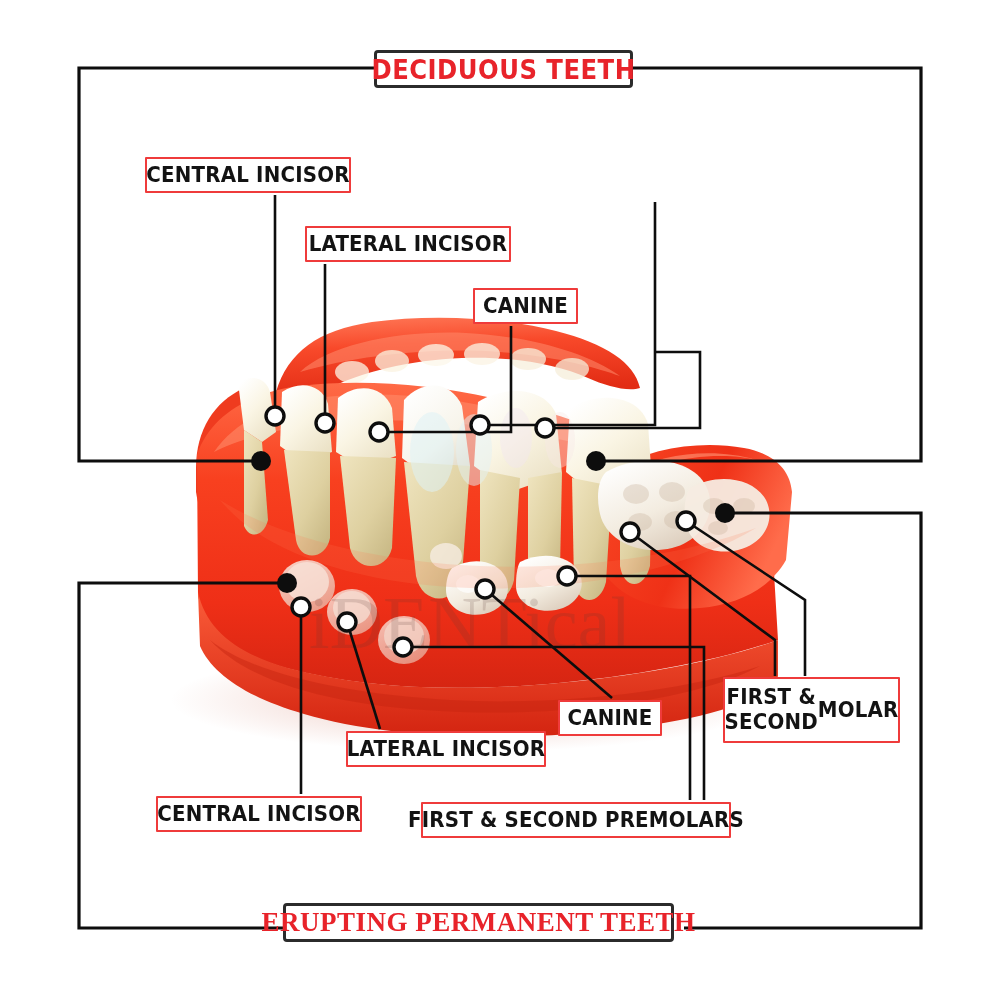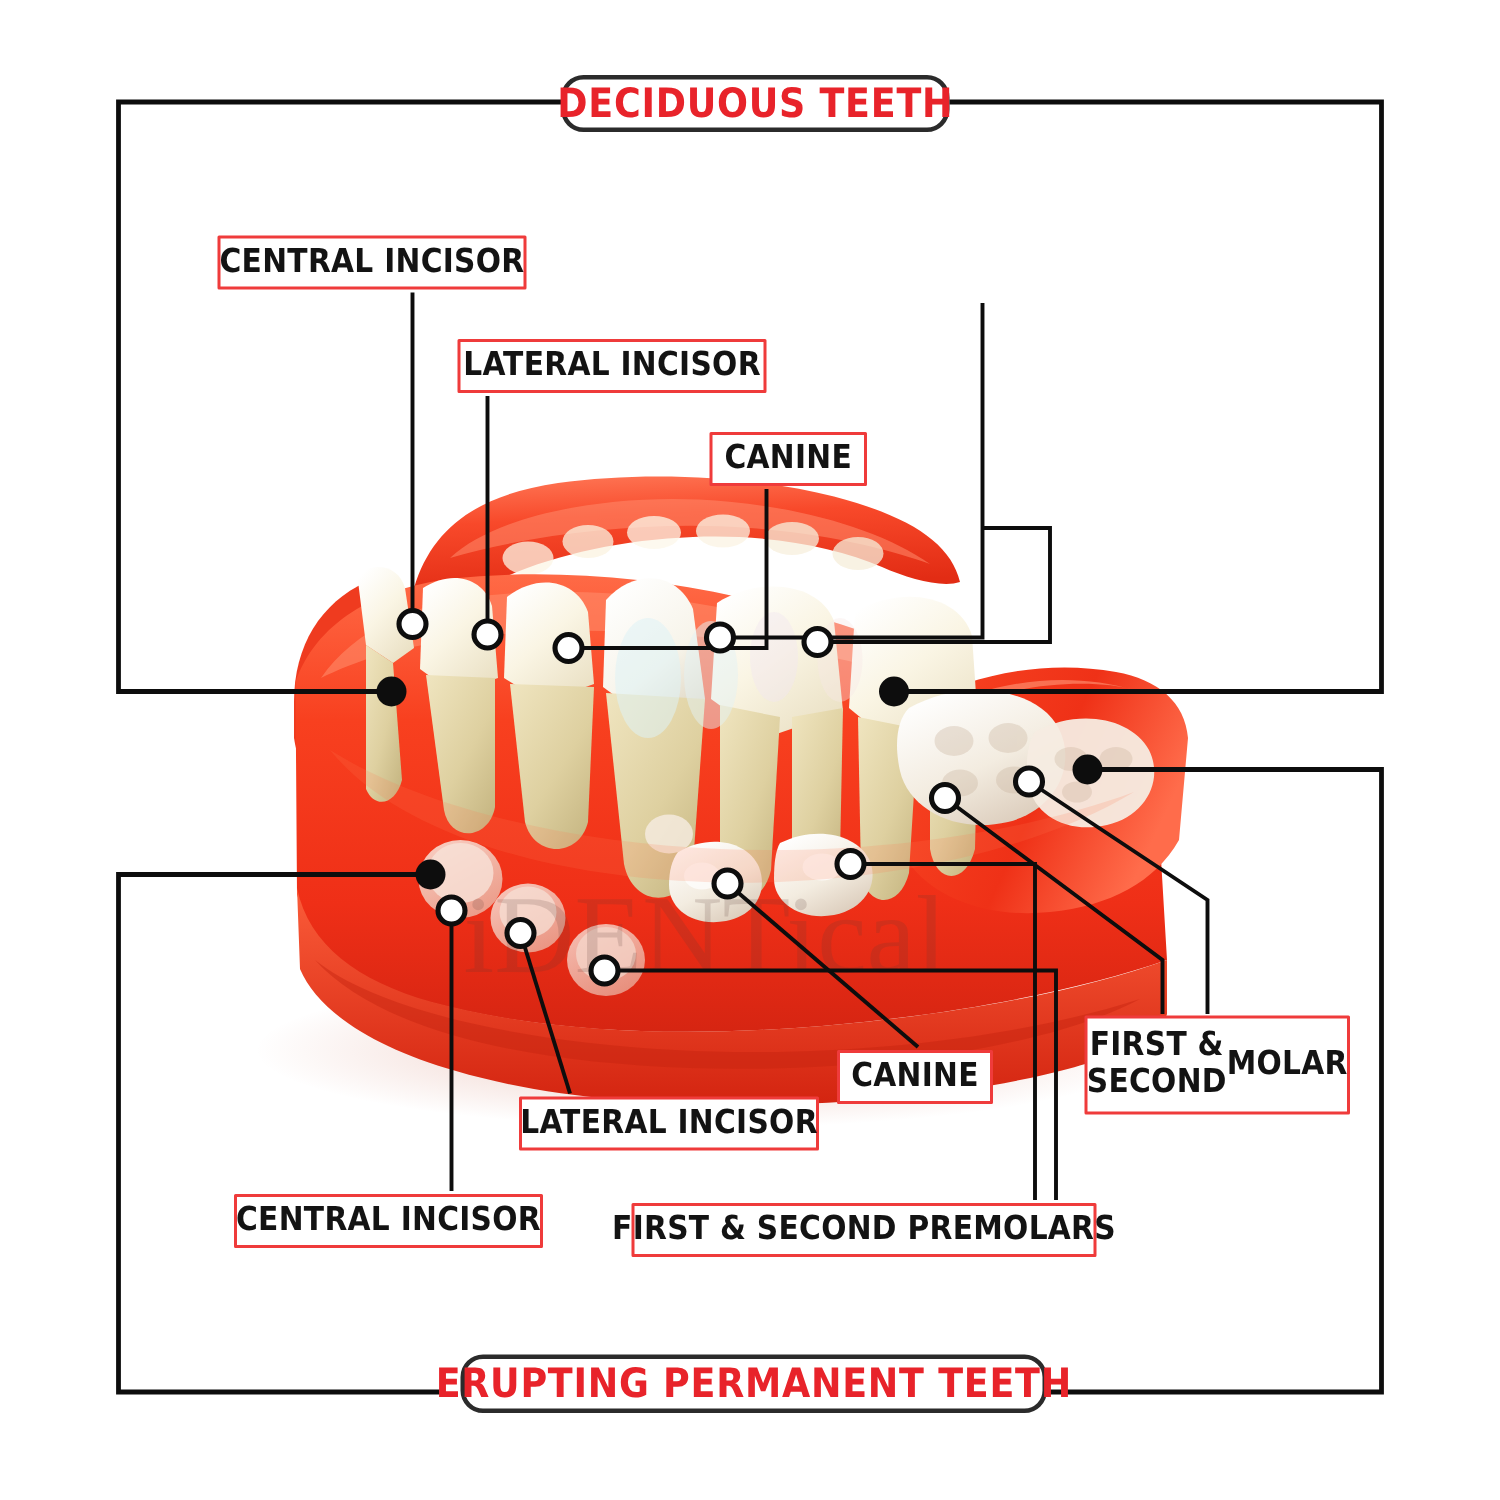--- a/index.html
+++ b/index.html
@@ -23,45 +23,46 @@
     top: 0;
     width: 1000px;
     height: 1000px;
   }
 
   
   .title-chip {
     position: absolute;
     background: #ffffff;
     border: 3px solid #2b2b2b;
-    border-radius: 15px;
+    border-radius: 4px;
     box-sizing: border-box;
     display: flex;
     align-items: center;
     justify-content: center;
     color: #e8232a;
     font-family: "DejaVu Sans Condensed", "Liberation Sans Narrow", "Liberation Sans", sans-serif;
     font-weight: bold;
     letter-spacing: 0.5px;
     white-space: nowrap;
     z-index: 40;
   }
   #title-top {
     left: 374px;
     top: 50px;
     width: 259px;
     height: 38px;
     font-size: 27px;
   }
   #title-bottom {
-    left: 307px;
+    left: 283px;
     top: 903px;
     width: 391px;
     height: 39px;
     font-size: 27px;
+    font-family: Liberation Serif, serif;
   }
 
   
   .label-chip {
     position: absolute;
     background: #ffffff;
     border: 2.5px solid #ef3b3b;
     border-radius: 1px;
     box-sizing: border-box;
     display: flex;

